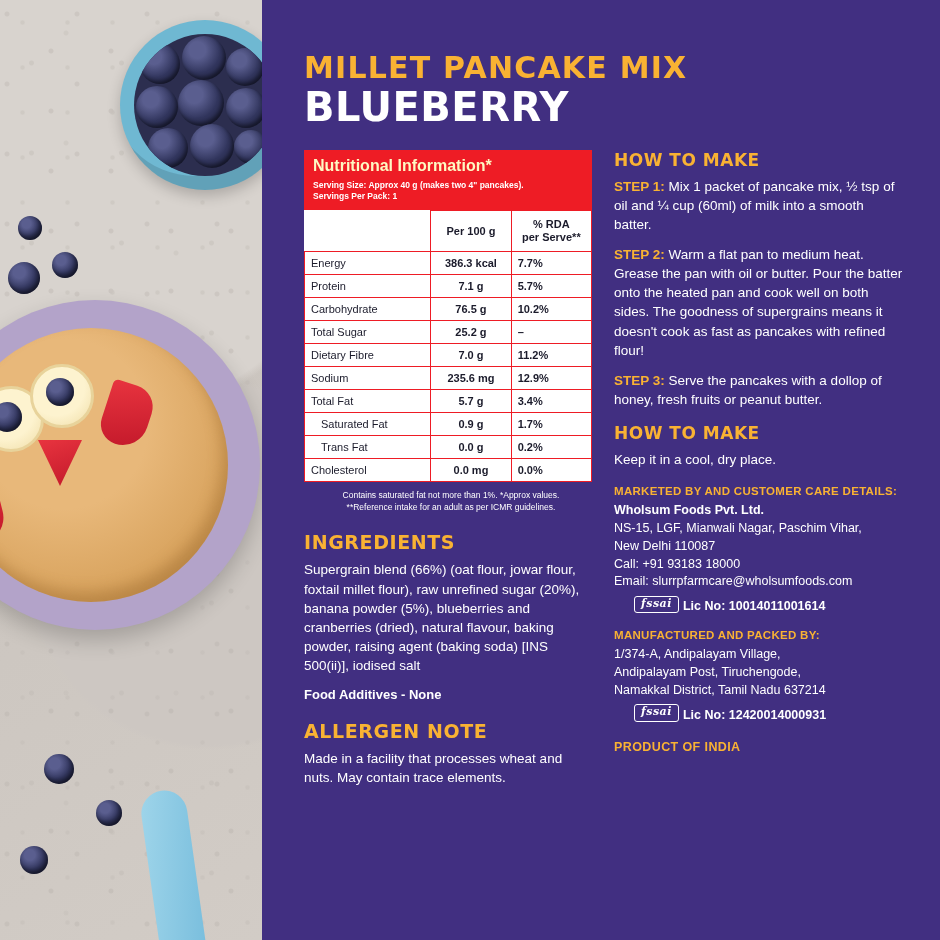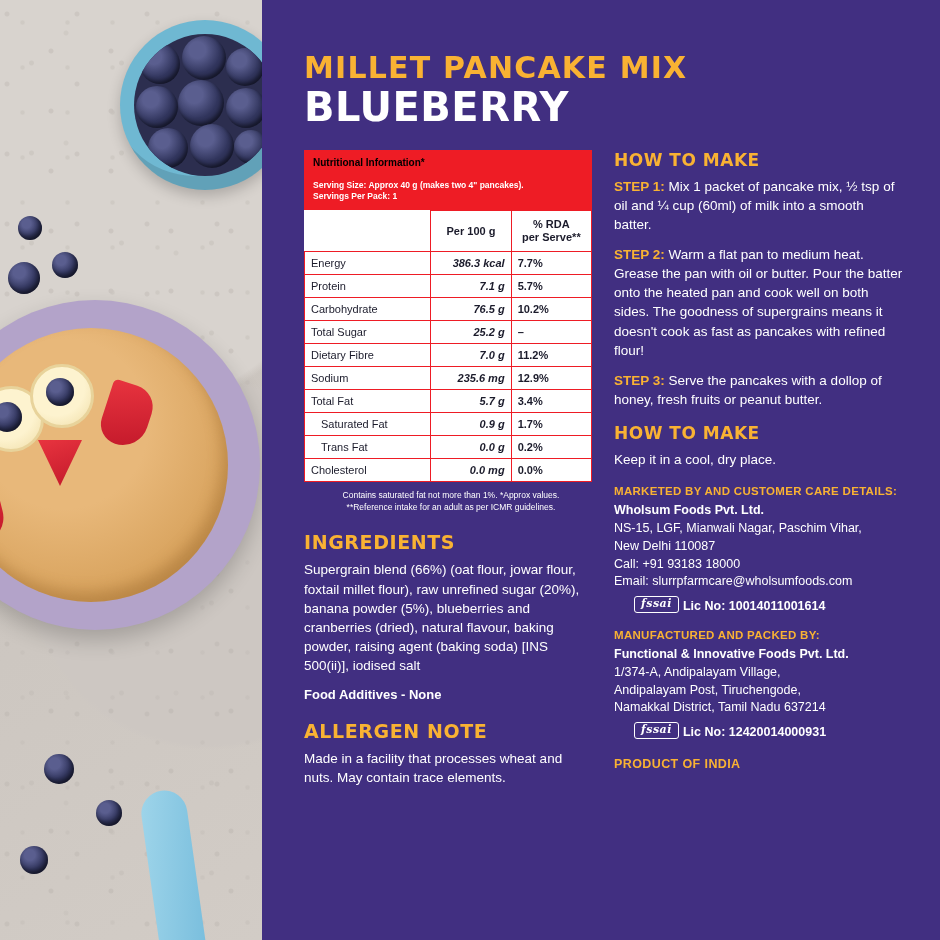--- a/index.html
+++ b/index.html
@@ -139,24 +139,24 @@
   .col-left { width: 288px; }
   .col-right { width: 290px; }
 
   
   .nut-head {
     background: #ee1c25;
     color: #ffffff;
     padding: 7px 9px 8px 9px;
   }
   .nut-head .t1 {
-    font-size: 10px;
-    font-weight: bold;
-    color: #000000;
-    margin-bottom: 12px;
+    font-size: 16px;
+    font-weight: bold;
+    color: #fef9c3;
+    margin-bottom: 5px;
   }
   .nut-head .t2 {
     font-size: 8.5px;
     font-weight: bold;
     line-height: 1.35;
   }
   table.nut {
     width: 100%;
     border-collapse: collapse;
     background: #ffffff;
@@ -170,21 +170,21 @@
   table.nut thead th {
     font-size: 11px;
     font-weight: bold;
     text-align: center;
     line-height: 1.15;
     padding: 7px 4px;
   }
   table.nut thead th.blank { border-left: none; border-top: none; }
   table.nut td.name { text-align: left; width: 44%; }
   table.nut td.name.indent { padding-left: 16px; }
-  table.nut td.val { text-align: right; font-weight: bold; width: 28%; font-style: italic; }
+  table.nut td.val { text-align: center; font-weight: bold; width: 28%; }
   table.nut td.rda { font-weight: bold; width: 28%; }
   .nut-foot {
     font-size: 8.5px;
     color: #ffffff;
     line-height: 1.45;
     margin-top: 7px;
     padding-left: 6px;
     text-align: center;
   }
 
@@ -426,21 +426,20 @@
           <div>Call: +91 93183 18000</div>
           <div>Email: slurrpfarmcare@wholsumfoods.com</div>
         </div>
         <div class="fssai-row">
           <span class="fssai-badge">fssai</span>
           <span class="lic">Lic No: 10014011001614</span>
         </div>
 
         <div class="mk-title">MANUFACTURED AND PACKED BY:</div>
         <div class="addr">
-          <div class="strong">Functional &amp; Innovative Foods Pvt. Ltd.</div>
           <div>1/374-A, Andipalayam Village,</div>
           <div>Andipalayam Post, Tiruchengode,</div>
           <div>Namakkal District, Tamil Nadu 637214</div>
         </div>
         <div class="fssai-row">
           <span class="fssai-badge">fssai</span>
           <span class="lic">Lic No: 12420014000931</span>
         </div>
 
         <div class="product-origin">PRODUCT OF INDIA</div>

